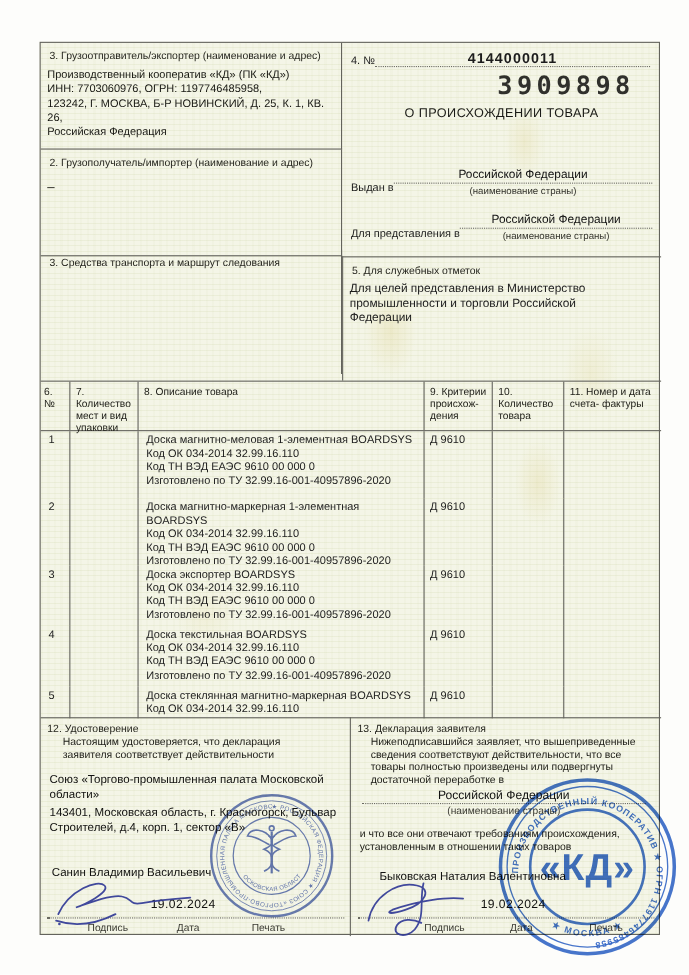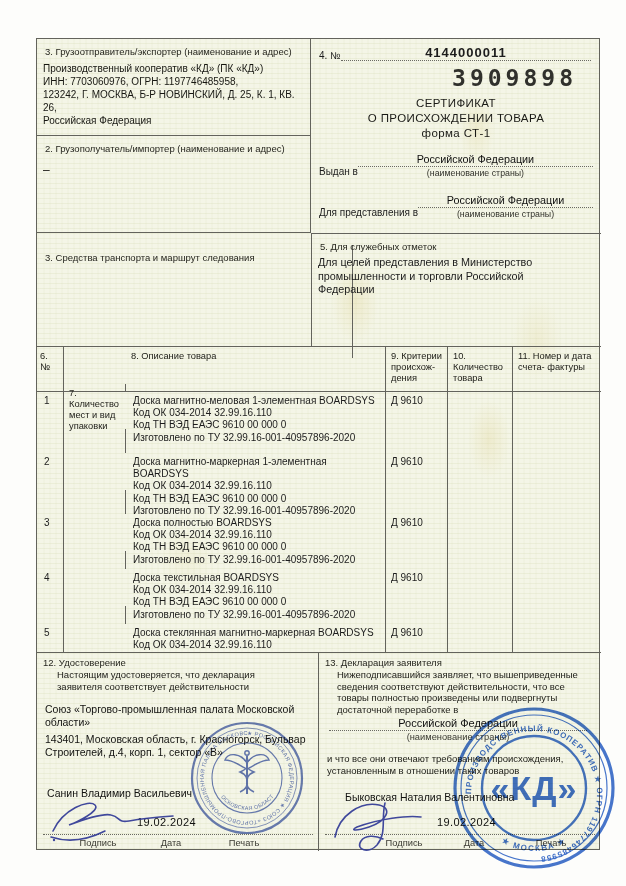--- a/index.html
+++ b/index.html
@@ -47,21 +47,21 @@
   .issrow .lab{white-space:nowrap; padding-bottom:1px;}
   .fillcol{flex:1;}
   .fillcol .val{border-bottom:1px dotted #6a6a62; text-align:center; font-size:10.8px; padding-bottom:1px; color:#111;}
   .fillcol .note{text-align:center; font-size:8.8px; color:#33332c; padding-top:1px;}
 
   
   .thead{display:flex; height:45px; border-bottom:1px solid #63635c; box-sizing:border-box;}
   .thead .hc{font-size:9.3px; line-height:11px; padding:4px 3px 0 5px; box-sizing:border-box; color:#22221c;}
   .trow{display:flex; box-sizing:border-box;}
   .tc{box-sizing:border-box; overflow:visible;}
-  .c0{width:27px;} .c1{width:62px;margin-top:37px;} .c2{width:260px;} .c3{width:62px;} .c4{width:65px;} .c5{width:88px;}
+  .c0{width:27px;} .c1{width:62px;} .c2{width:260px;} .c3{width:62px;} .c4{width:65px;} .c5{width:88px;}
   .tc.b-r{border-right:1px solid #63635c;}
   .cell-num{font-size:10px; padding:3px 0 0 7px;}
   .cell-desc{font-size:10px; line-height:12.2px; padding:3px 4px 0 7px;}
   .cell-crit{font-size:10px; padding:3px 0 0 5px;}
   .descline{position:relative; z-index:3;}
 
   
   .para{font-size:9.5px; line-height:11.5px; color:#1b1b15;}
   .org{font-size:10.5px; line-height:13px; color:#121210;}
   .person{font-size:10.5px; color:#121210; white-space:nowrap;}
@@ -87,34 +87,32 @@
         <div>123242, Г. МОСКВА, Б-Р НОВИНСКИЙ, Д. 25, К. 1, КВ. 26,</div>
         <div>Российская Федерация</div>
       </div>
     </div>
 
     <div class="box b-r b-b" style="left:0;top:97px;width:274px;height:97px;">
       <div class="abs lbl" style="left:8px;top:7px;width:258px;">2. Грузополучатель/импортер (наименование и адрес)</div>
       <div class="abs txt" style="left:6px;top:28px;font-size:12px;">–</div>
     </div>
 
-    <div class="box b-r" style="left:0;top:206px;width:316px;height:113px;padding-left:28px;">
+    <div class="box b-r" style="left:0;top:188px;width:274px;height:113px;padding-left:28px;">
       <div class="abs lbl" style="left:8px;top:7px;width:258px;">3. Средства транспорта и маршрут следования</div>
     </div>
 
     <div class="box" style="left:274px;top:0;width:290px;height:194px;">
       <div class="abs numrow" style="left:8px;top:6px;width:272px;">
         <span class="lab">4. №</span>
         <span class="fill">4144000011</span>
       </div>
       <div class="abs serial" style="right:24px;top:26px;font-weight:bold;">3909898</div>
       <div class="abs titles" style="left:0;top:57px;width:290px;">
-        <div>СЕРТИФИКАТ</div>
         <div>О ПРОИСХОЖДЕНИИ ТОВАРА</div>
-        <div>форма СТ-1</div>
       </div>
       <div class="abs issrow" style="left:8px;top:114px;width:274px;">
         <span class="lab">Выдан в</span>
         <span class="fillcol">
           <span class="val" style="display:block;">Российской Федерации</span>
           <span class="note" style="display:block;">(наименование страны)</span>
         </span>
       </div>
       <div class="abs issrow" style="left:8px;top:155px;width:274px;">
         <span class="lab">Для представления в</span>
@@ -165,21 +163,21 @@
         </div>
         <div class="tc c3 b-r cell-crit">Д 9610</div>
         <div class="tc c4 b-r"></div>
         <div class="tc c5"></div>
       </div>
 
       <div class="trow" style="height:55px;">
         <div class="tc c0 b-r cell-num">3</div>
         <div class="tc c1 b-r"></div>
         <div class="tc c2 b-r cell-desc">
-          <div class="descline">Доска полностью BOARDSYS</div>
+          <div class="descline">Доска экспортер BOARDSYS</div>
           <div class="descline">Код ОК 034-2014 32.99.16.110</div>
           <div class="descline">Код ТН ВЭД ЕАЭС 9610 00 000 0</div>
           <div class="descline">Изготовлено по ТУ 32.99.16-001-40957896-2020</div>
         </div>
         <div class="tc c3 b-r cell-crit">Д 9610</div>
         <div class="tc c4 b-r"></div>
         <div class="tc c5"></div>
       </div>
 
       <div class="trow" style="height:55px;">

